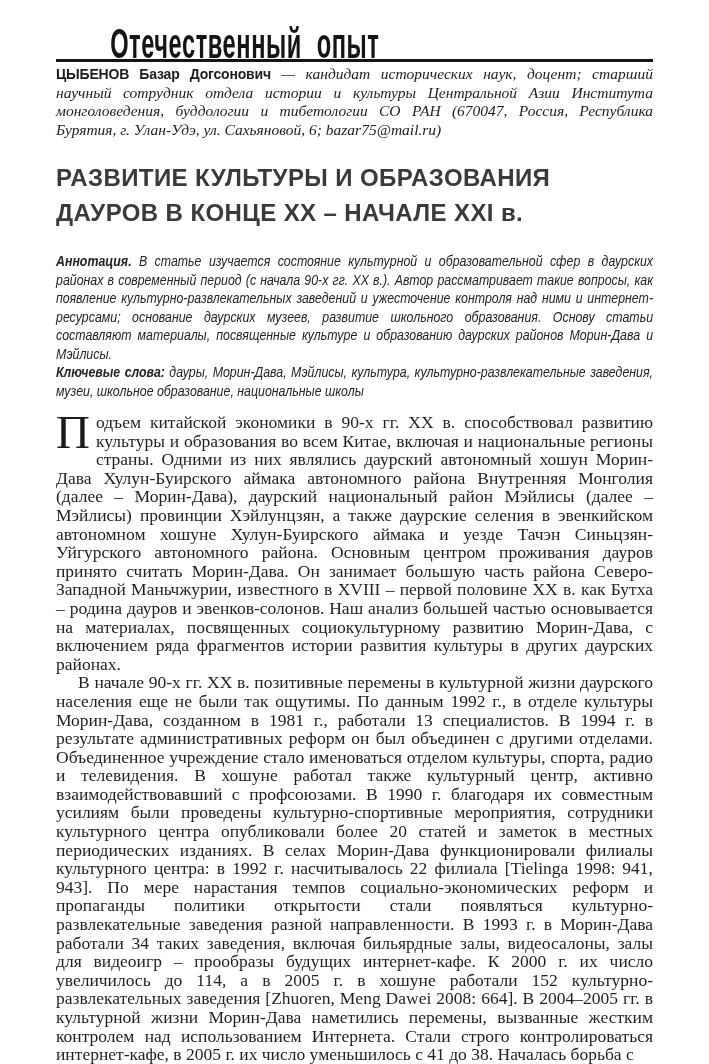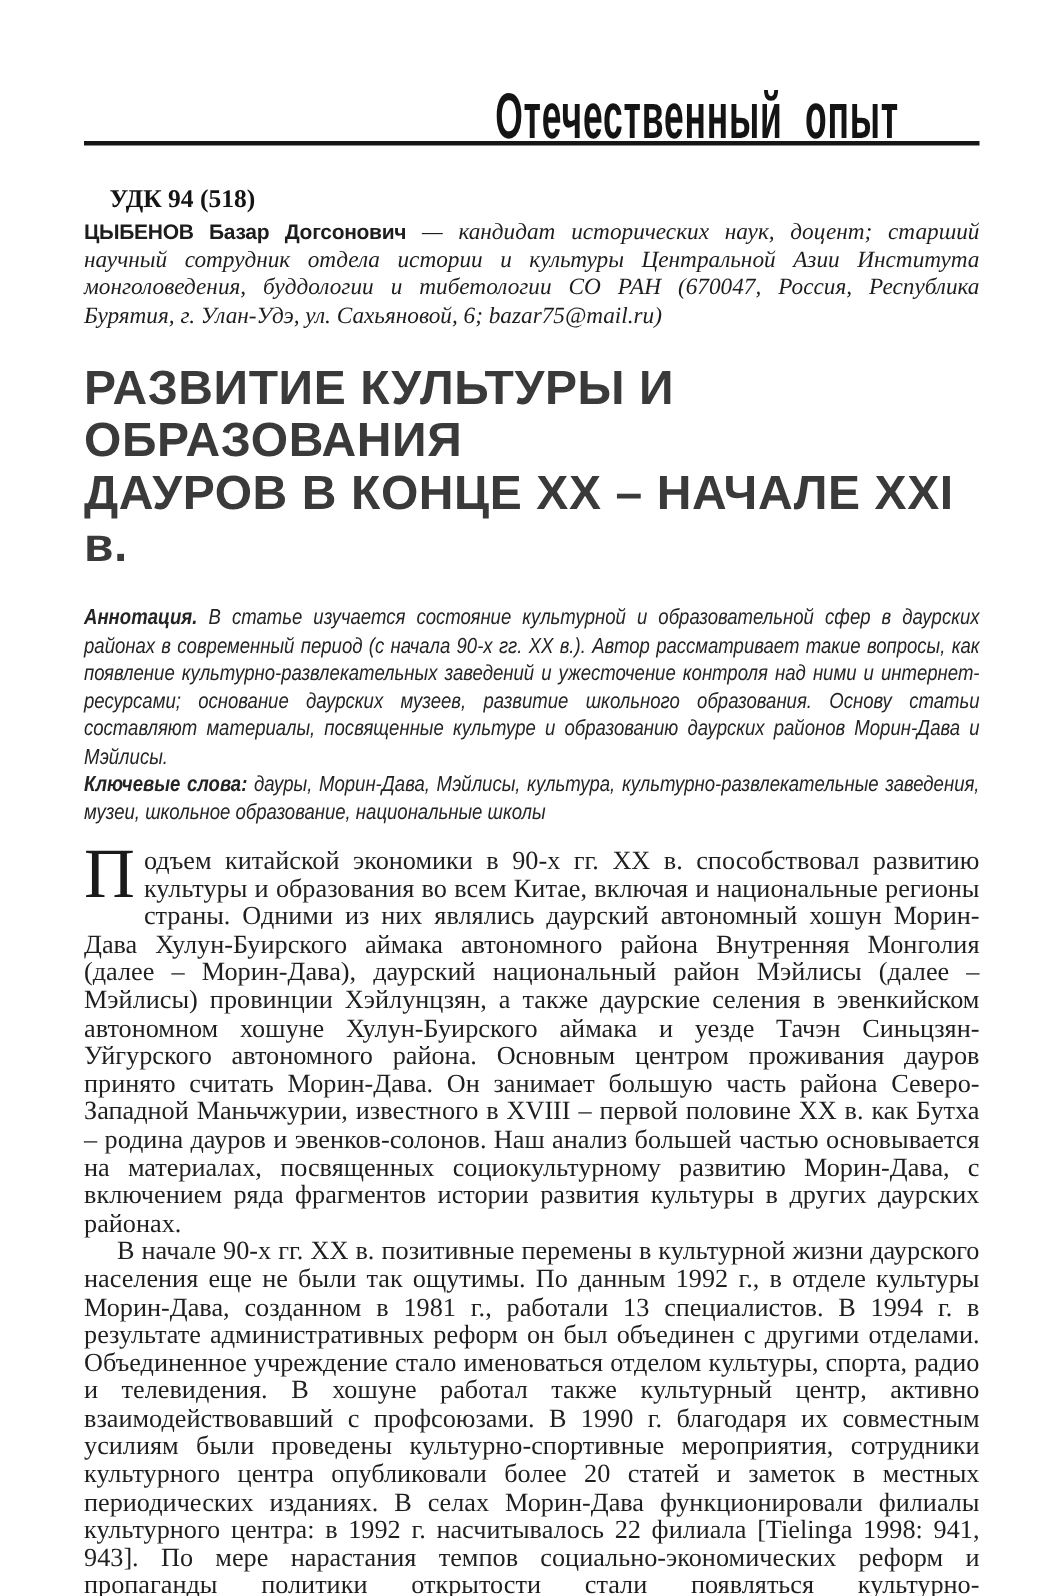--- a/index.html
+++ b/index.html
@@ -10,24 +10,23 @@
     margin: 0 auto;
     background: #ffffff;
     overflow: hidden;
     color: #1c1c1c;
     font-family: "Liberation Serif", serif;
   }
 
   
   .header-band {
     padding-top: 20px;
-    text-align: right;
+    text-align: left;
     position: relative;
     z-index: 2;
-    margin-top: 35px;
   }
   .header-text {
     display: inline-block;
     font-family: "Liberation Sans", sans-serif;
     font-weight: bold;
     font-size: 43px;
     line-height: 46px;
     letter-spacing: 1px;
     word-spacing: 14px;
     color: #141414;
@@ -66,21 +65,21 @@
     font-family: "Liberation Sans", sans-serif;
     font-size: 14px;
     letter-spacing: -0.2px;
   }
 
   
   .article-title {
     margin: 21px 56px 0 56px;
     font-family: "Liberation Sans", sans-serif;
     font-weight: bold;
-    font-size: 32px;
+    font-size: 24px;
     line-height: 35px;
     letter-spacing: 0.4px;
     color: #3a3a3a;
     white-space: pre-line;
   }
 
   
   .abstract-wrap {
     margin: 22px 52px 0 56px;
     width: 597px;
@@ -120,21 +119,20 @@
 </head>
 <body>
 
 <div class="page">
 
   <div class="header-band">
     <span class="header-text">Отечественный опыт</span>
   </div>
   <div class="header-rule"></div>
 
-  <div class="udk">УДК 94 (518)</div>
 
   <div class="author-block"><span class="author-name">ЦЫБЕНОВ Базар Догсонович</span><span> — кандидат исторических наук, доцент; старший научный сотрудник отдела истории и культуры Центральной Азии Института монголоведения, буддологии и тибетологии СО РАН (670047, Россия, Республика Бурятия, г. Улан-Удэ, ул. Сахьяновой, 6; bazar75@mail.ru)</span></div>
 
   <h1 class="article-title">РАЗВИТИЕ КУЛЬТУРЫ И ОБРАЗОВАНИЯ
 ДАУРОВ В КОНЦЕ XX – НАЧАЛЕ XXI в.</h1>
 
   <div class="abstract-wrap">
     <div class="condensed">
       <p><span class="block-label">Аннотация.</span><span> В статье изучается состояние культурной и образовательной сфер в даурских районах в современный период (с начала 90-х гг. XX в.). Автор рассматривает такие вопросы, как появление культурно-развлекательных заведений и ужесточение контроля над ними и интернет-ресурсами; основание даурских музеев, развитие школьного образования. Основу статьи составляют материалы, посвященные культуре и образованию даурских районов Морин-Дава и Мэйлисы.</span></p>
       <p><span class="block-label">Ключевые слова:</span><span> дауры, Морин-Дава, Мэйлисы, культура, культурно-развлекательные заведения, музеи, школьное образование, национальные школы</span></p>

